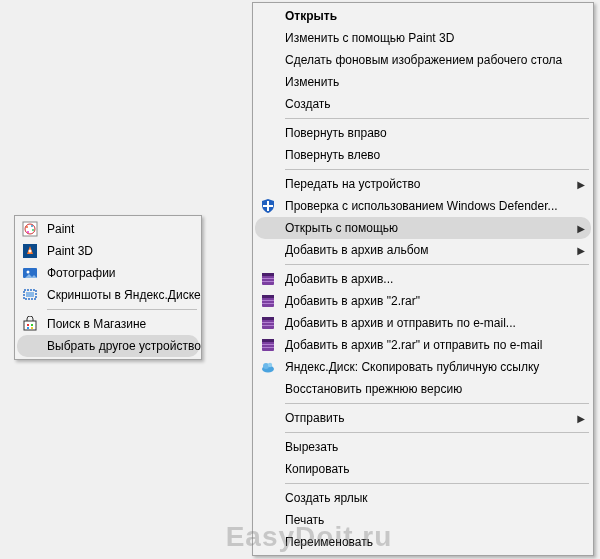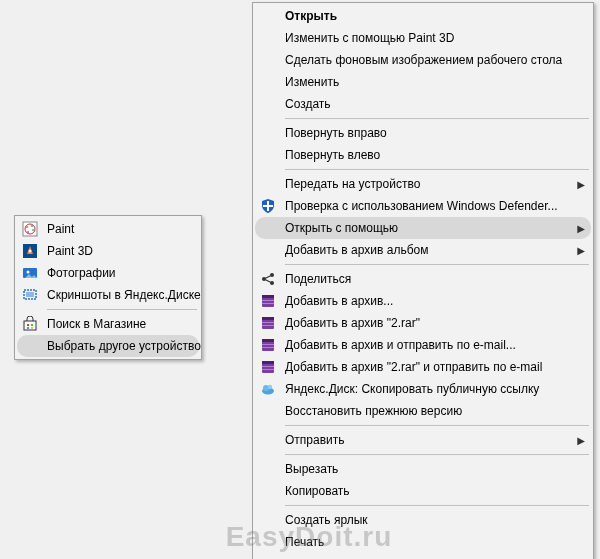--- a/index.html
+++ b/index.html
@@ -114,31 +114,20 @@
     </div>
     <div class="item">
       <span class="icon"></span>
       <span class="label">Добавить в архив альбом</span>
       <span class="arrow">▶</span>
     </div>
     <div class="sep"></div>
     <div class="item">
       <span class="icon">
         <svg viewBox="0 0 16 16">
-          <circle cx="12" cy="4" r="2" fill="#333"></circle>
-          <circle cx="4" cy="8" r="2" fill="#333"></circle>
-          <circle cx="12" cy="12" r="2" fill="#333"></circle>
-          <path stroke="#333" stroke-width="1.2" d="M10.5 4.8L5.5 7.2M5.5 8.8l5 2.4"></path>
-        </svg>
-      </span>
-      <span class="label">Поделиться</span>
-    </div>
-    <div class="item">
-      <span class="icon">
-        <svg viewBox="0 0 16 16">
           <rect x="2" y="2" width="12" height="12" fill="#7b3fa0" rx="1"></rect>
           <rect x="2" y="2" width="12" height="3" fill="#4a1f6b"></rect>
           <rect x="2" y="7" width="12" height="1" fill="#b27fd1"></rect>
           <rect x="2" y="10" width="12" height="1" fill="#b27fd1"></rect>
         </svg>
       </span>
       <span class="label">Добавить в архив...</span>
     </div>
     <div class="item">
       <span class="icon">

